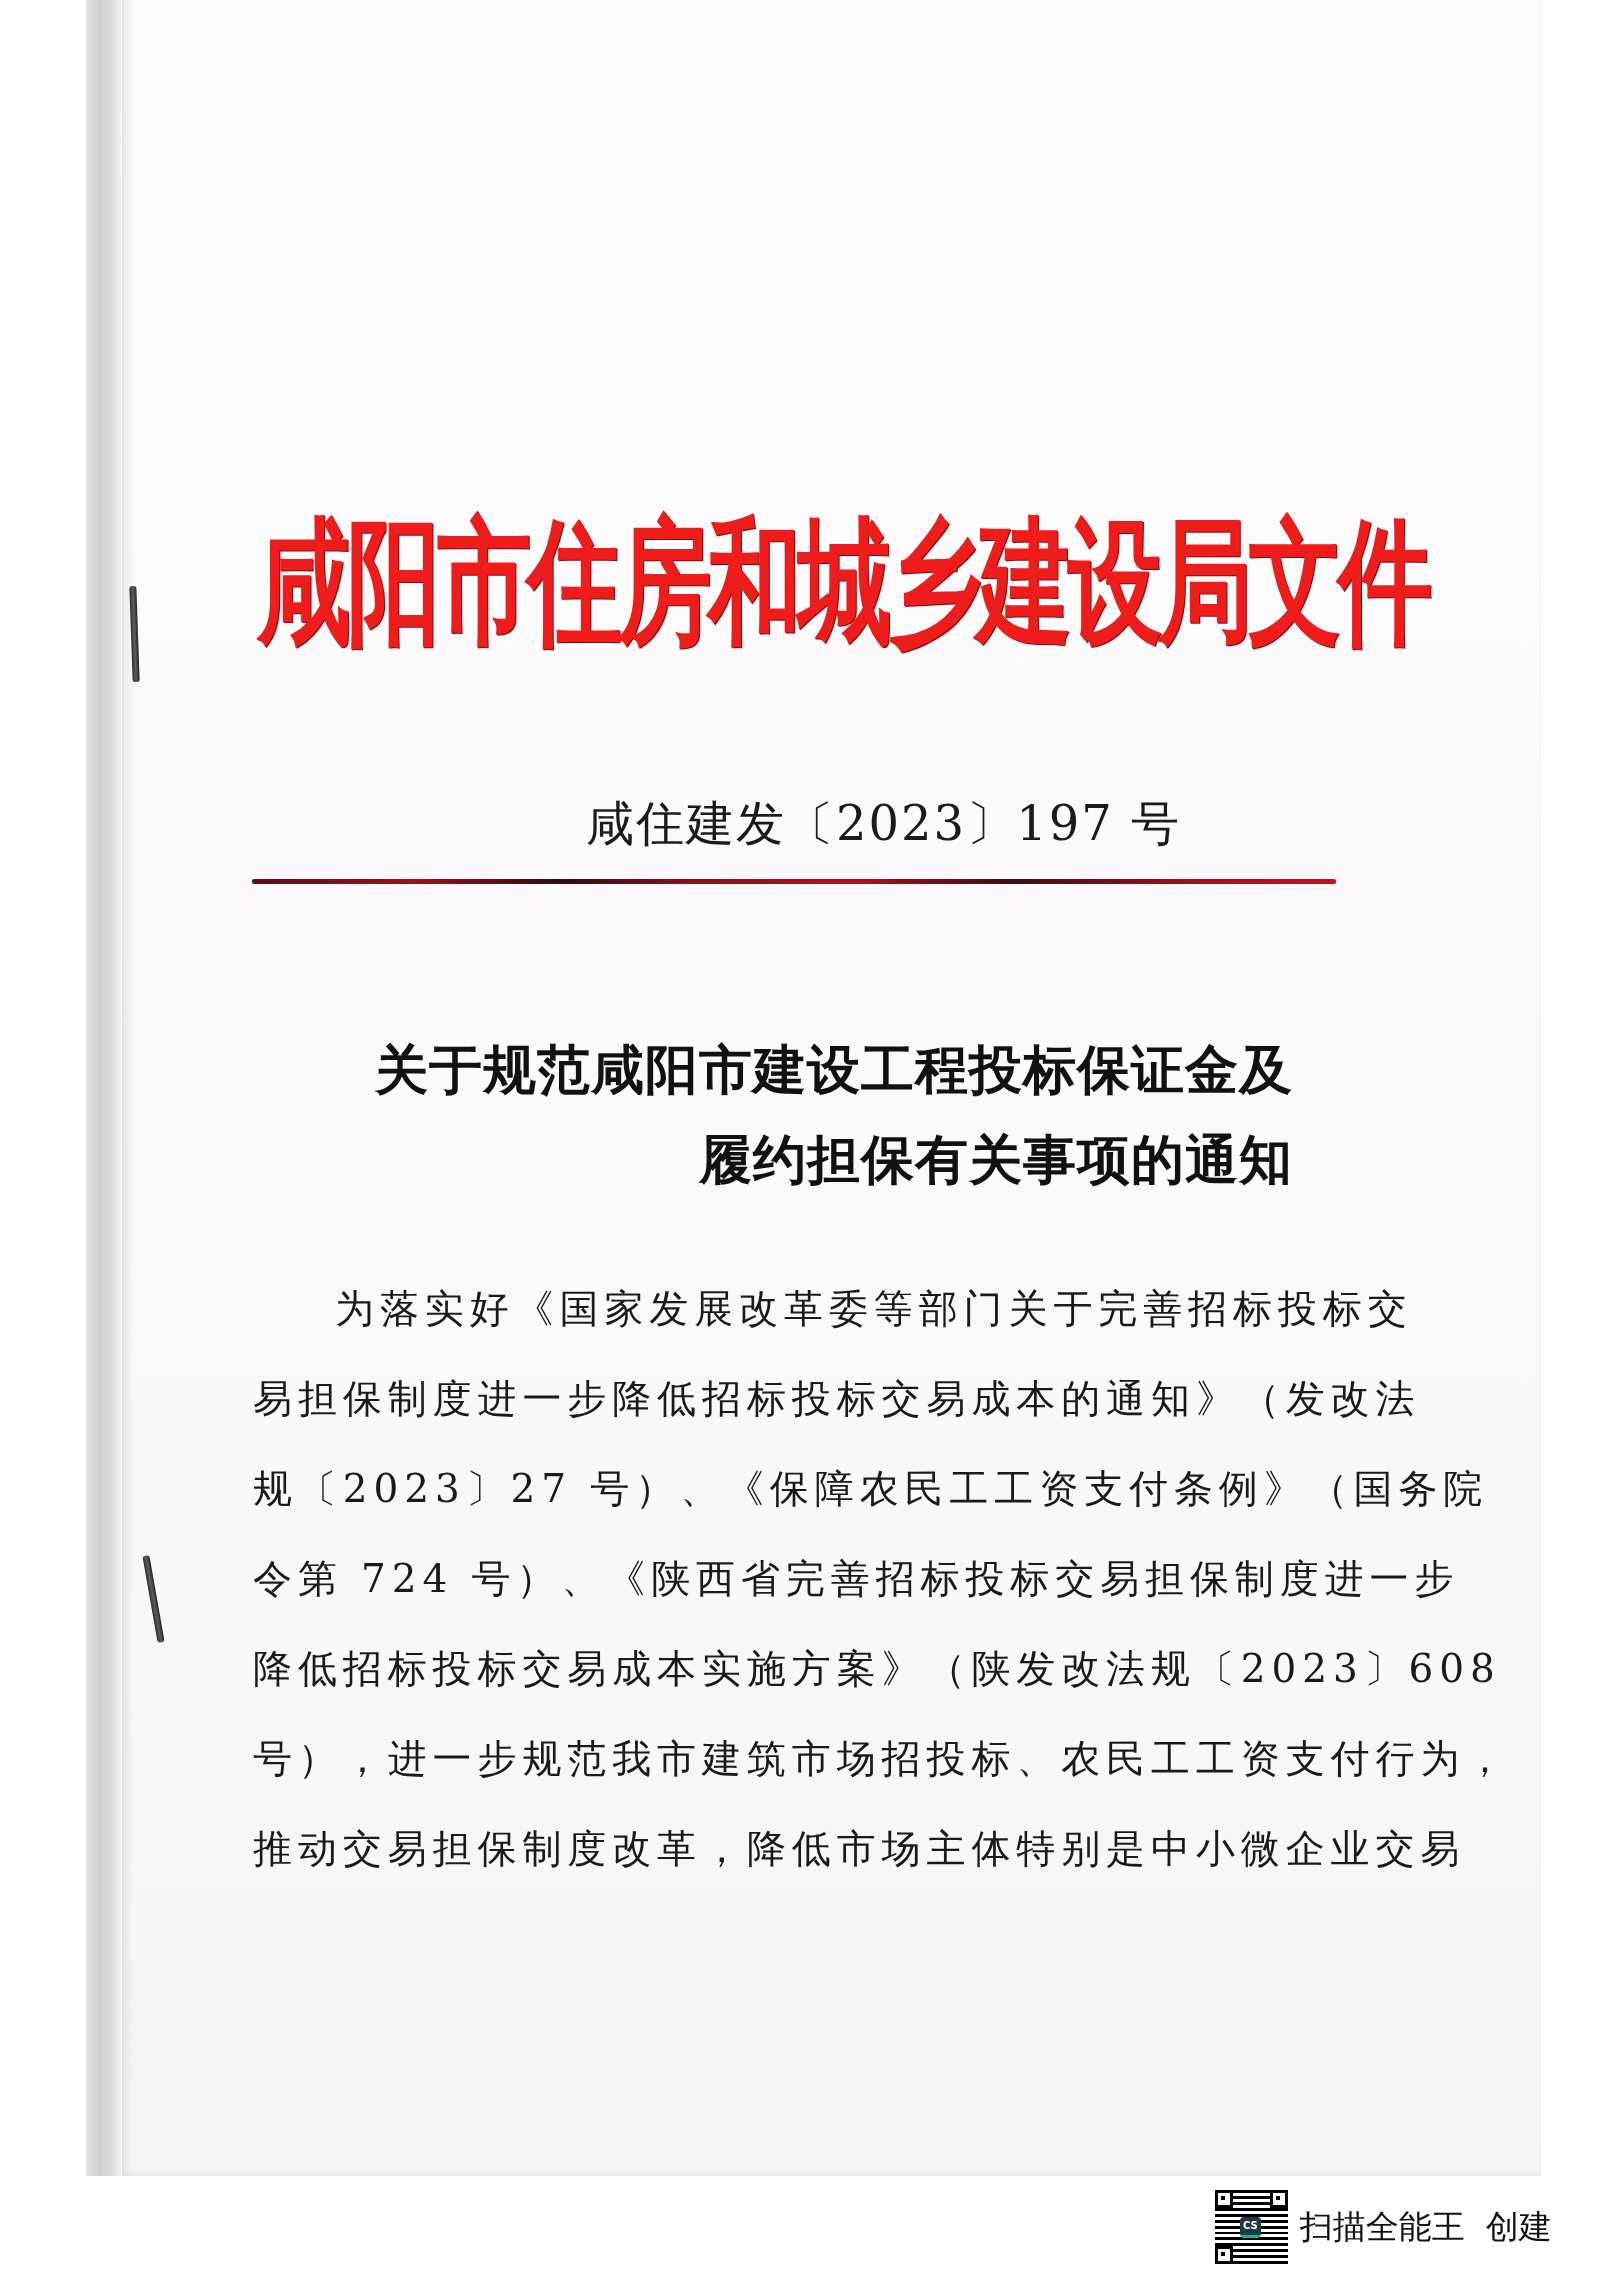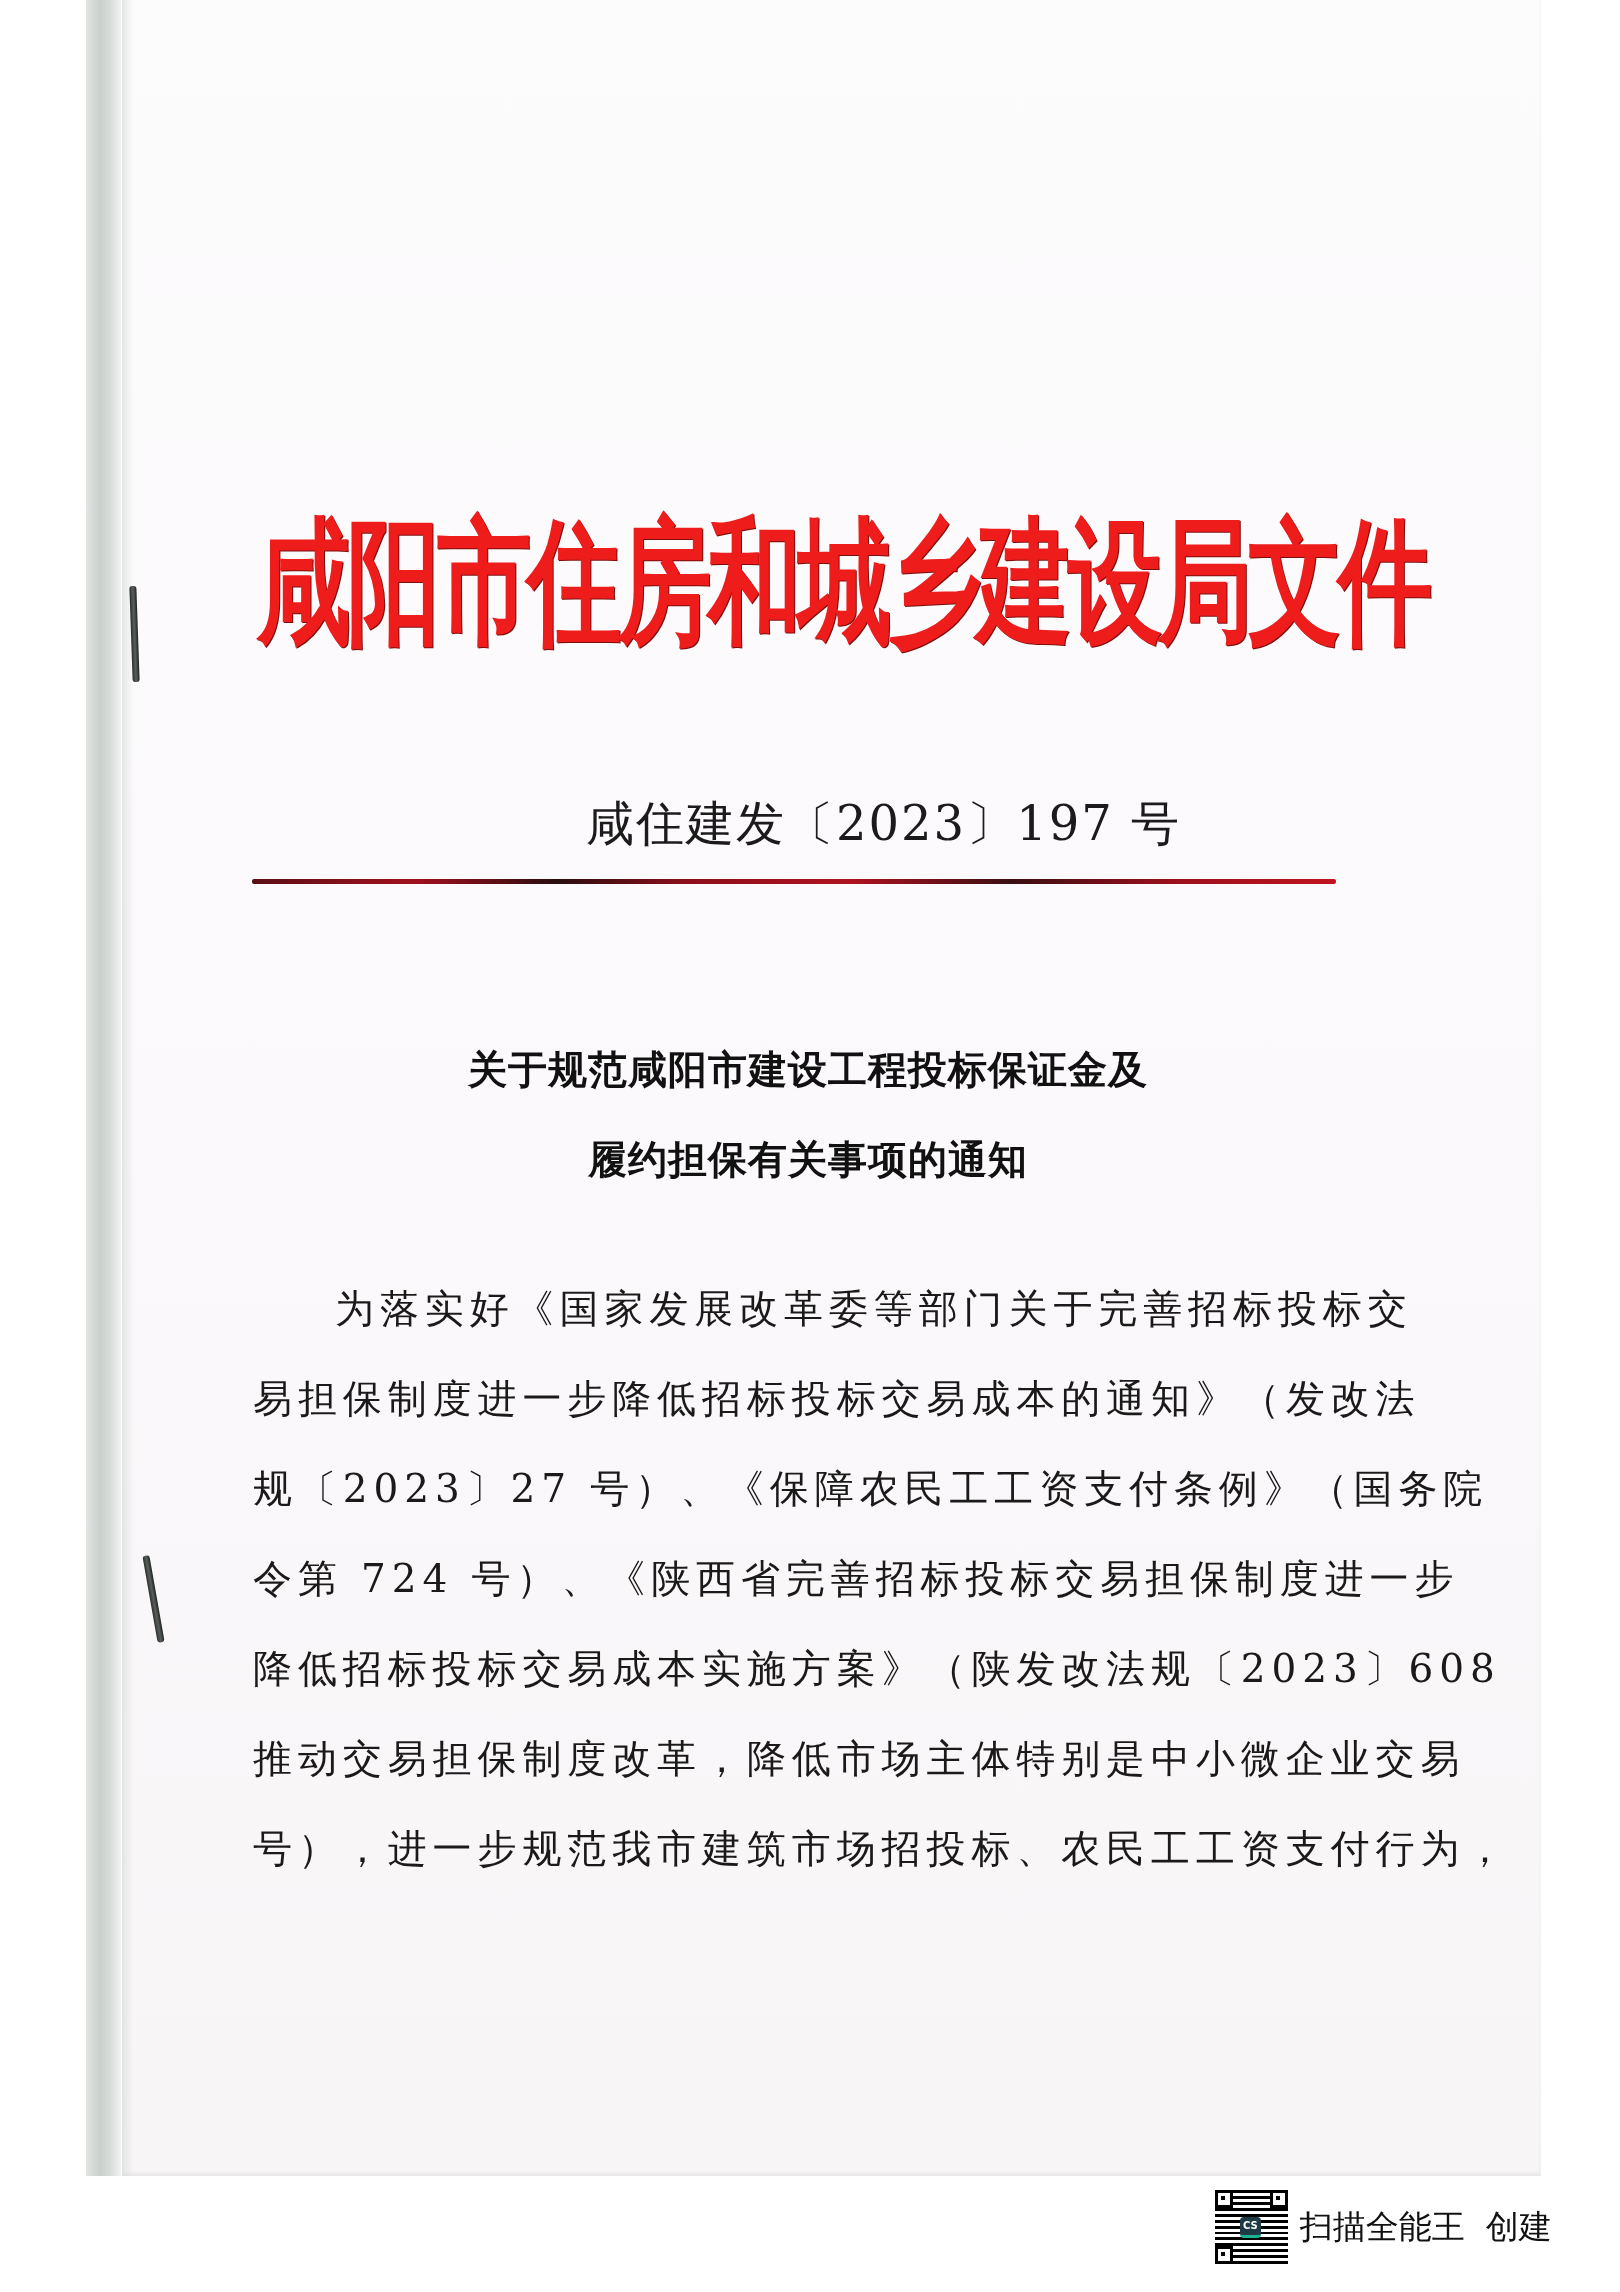--- a/index.html
+++ b/index.html
@@ -74,22 +74,22 @@
       position: absolute;
       left: 252px; top: 879px;
       width: 1084px; height: 4.9px;
       background: linear-gradient(90deg, #5a0f14 0%, #a1101d 15%, #2a0d10 28%, #8a0f1a 40%, #b0121f 55%, #3a0e12 70%, #9b101c 85%, #c0141f 100%);
       border-radius: 2px;
     }
     .notice-title {
       position: absolute;
       left: 323px; top: 1024px;
       width: 970px;
-      text-align: center;
-      font-size: 39px;
+      text-align: right;
+      font-size: 53px;
       line-height: 90px;
       color: #111;
       font-weight: bold;
       letter-spacing: 1px;
     }
     .notice-title div { white-space: nowrap; }
     .body-text {
       position: absolute;
       left: 253px; top: 1264px;
       width: 1088px;
@@ -175,22 +175,22 @@
   <div>关于规范咸阳市建设工程投标保证金及</div>
   <div>履约担保有关事项的通知</div>
 </div>
 
 <div class="body-text">
   <div class="line indent">为落实好《国家发展改革委等部门关于完善招标投标交</div>
   <div class="line">易担保制度进一步降低招标投标交易成本的通知》（发改法</div>
   <div class="line">规〔2023〕27 号）、《保障农民工工资支付条例》（国务院</div>
   <div class="line">令第 724 号）、《陕西省完善招标投标交易担保制度进一步</div>
   <div class="line">降低招标投标交易成本实施方案》（陕发改法规〔2023〕608</div>
+  <div class="line">号），进一步规范我市建筑市场招投标、农民工工资支付行为，</div>
   <div class="line">推动交易担保制度改革，降低市场主体特别是中小微企业交易</div>
-  <div class="line">号），进一步规范我市建筑市场招投标、农民工工资支付行为，</div>
 </div>
 
 <div class="watermark">
   <div class="qr">
     <div class="finder f-tl"></div>
     <div class="finder f-tr"></div>
     <div class="finder f-bl"></div>
     <div class="cs-logo">CS</div>
   </div>
   <span class="watermark-text">扫描全能王  创建</span>

